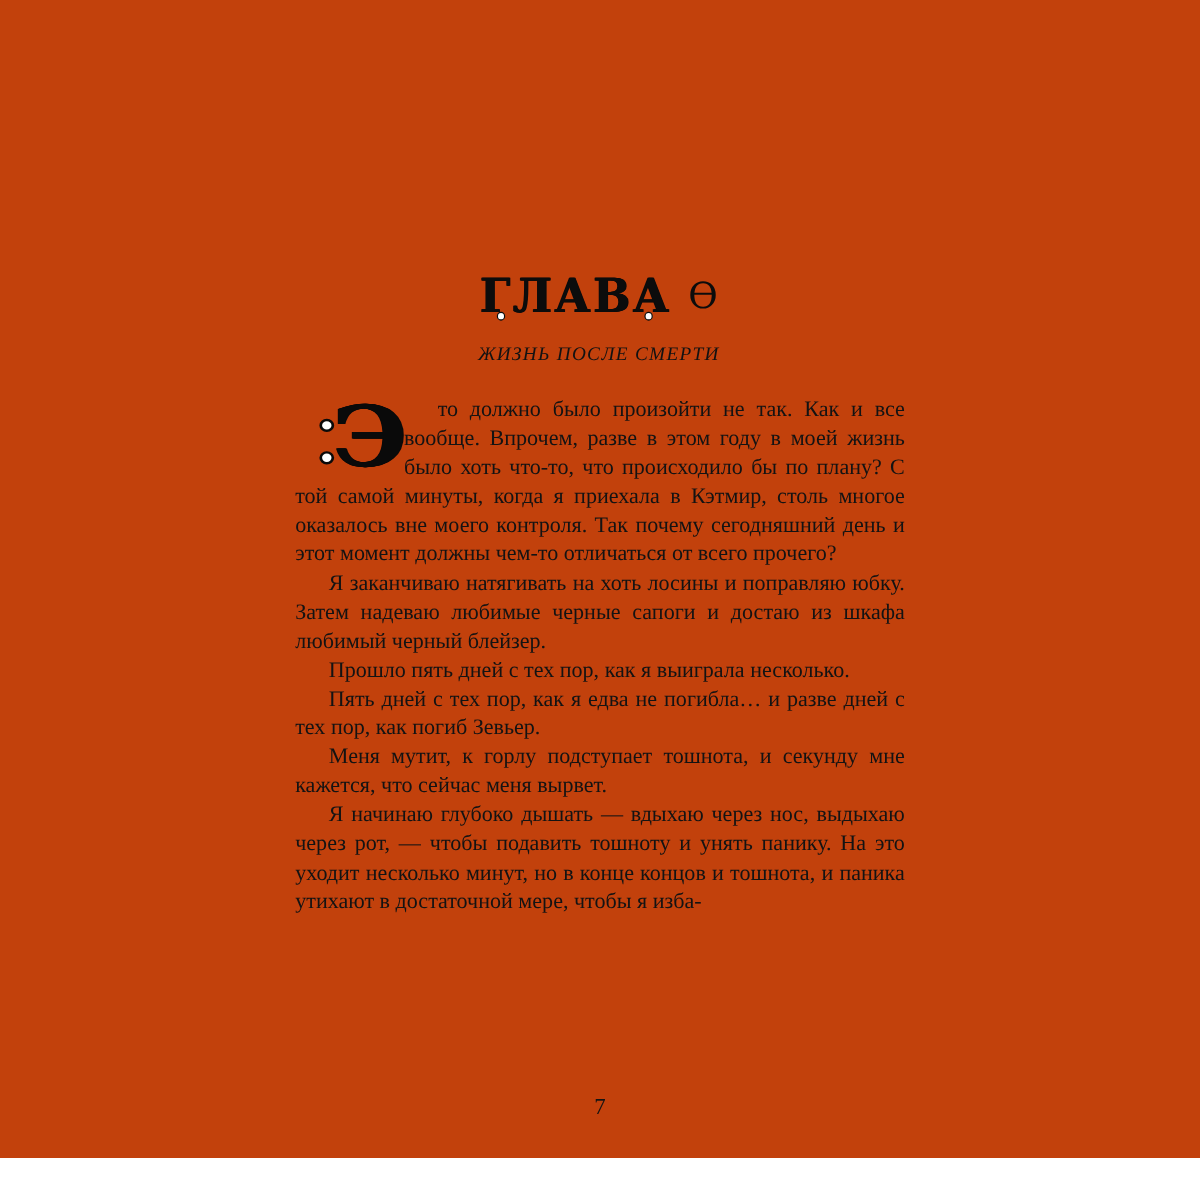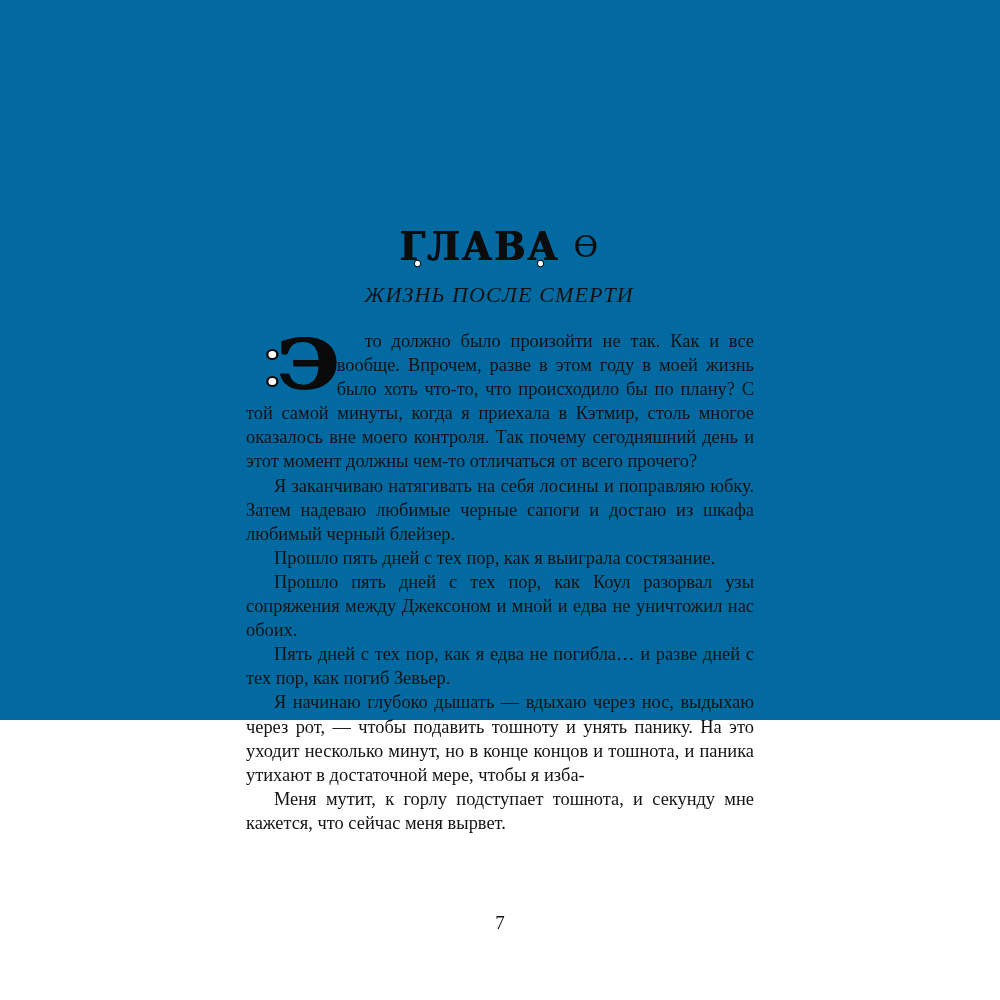--- a/index.html
+++ b/index.html
@@ -13,22 +13,22 @@
     height: 1000px;
     overflow: hidden;
     font-family: "Liberation Serif", "DejaVu Serif", serif;
     color: #111111;
     -webkit-font-smoothing: antialiased;
   }
 
   .page {
     position: relative;
     width: 1000px;
-    height: 720px;
-    background: #0369a1;
+    height: 965px;
+    background: #c2410c;
   }
 
   
   .chapter-head {
     position: absolute;
     left: 246px;
     top: 224px;
     width: 506px;
     text-align: center;
   }
@@ -74,21 +74,21 @@
     font-weight: 400;
     vertical-align: 2px;
     letter-spacing: 0;
   }
 
   .chapter-subtitle {
     display: block;
     margin-top: 13px;
     font-family: "Liberation Serif", "DejaVu Serif", serif;
     font-style: italic;
-    font-size: 22px;
+    font-size: 16px;
     line-height: 26px;
     letter-spacing: 1.1px;
     color: #121212;
     white-space: nowrap;
   }
 
   
   .body-text {
     position: absolute;
     left: 246px;
@@ -167,26 +167,25 @@
     <span class="chapter-title-line">
       <span class="chapter-word">ГЛАВА</span><span class="chapter-number">Ѳ</span>
     </span>
     <span class="chapter-subtitle">ЖИЗНЬ ПОСЛЕ СМЕРТИ</span>
   </div>
 
   <div class="body-text">
 
     <p class="dropcap-para"><span class="dropcap">Э</span><span>то должно было произойти не так. Как и все вообще. Впрочем, разве в этом году в моей жизнь было хоть что-то, что происходило бы по плану? С той самой минуты, когда я приехала в Кэтмир, столь многое оказалось вне моего контроля. Так почему сегодняшний день и этот момент должны чем-то отличаться от всего прочего?</span></p>
 
-    <p>Я заканчиваю натягивать на себя лосины и поправляю юбку. Затем надеваю любимые черные сапоги и достаю из шкафа любимый черный блейзер.</p>
-    <p>Прошло пять дней с тех пор, как я выиграла состязание.</p>
-    <p>Прошло пять дней с тех пор, как Коул разорвал узы сопряжения между Джексоном и мной и едва не уничтожил нас обоих.</p>
+    <p>Я заканчиваю натягивать на хоть лосины и поправляю юбку. Затем надеваю любимые черные сапоги и достаю из шкафа любимый черный блейзер.</p>
+    <p>Прошло пять дней с тех пор, как я выиграла несколько.</p>
     <p>Пять дней с тех пор, как я едва не погибла… и разве дней с тех пор, как погиб Зевьер.</p>
+    <p>Меня мутит, к горлу подступает тошнота, и секунду мне кажется, что сейчас меня вырвет.</p>
     <p>Я начинаю глубоко дышать — вдыхаю через нос, выдыхаю через рот, — чтобы подавить тошноту и унять панику. На это уходит несколько минут, но в конце концов и тошнота, и паника утихают в достаточной мере, чтобы я изба-</p>
-    <p>Меня мутит, к горлу подступает тошнота, и секунду мне кажется, что сейчас меня вырвет.</p>
 
   </div>
 
   <div class="folio">
     <span>7</span>
   </div>
 
 </div>
 
 </body></html>

